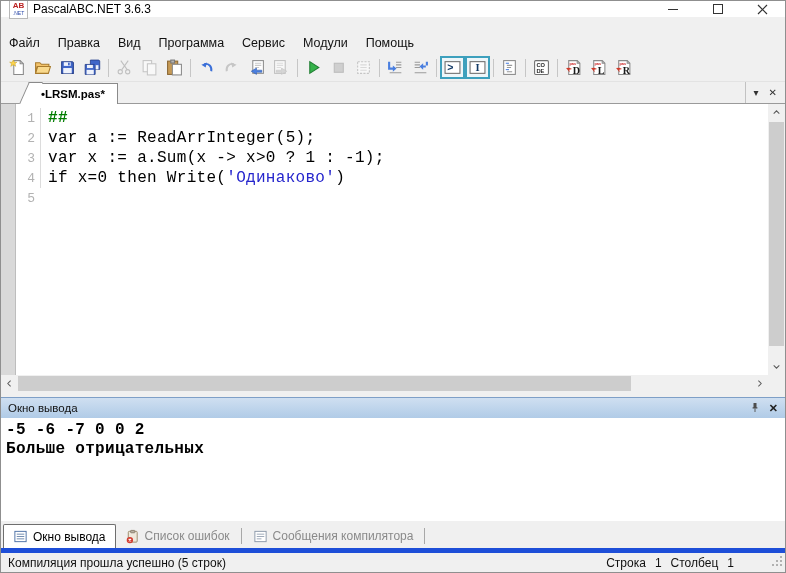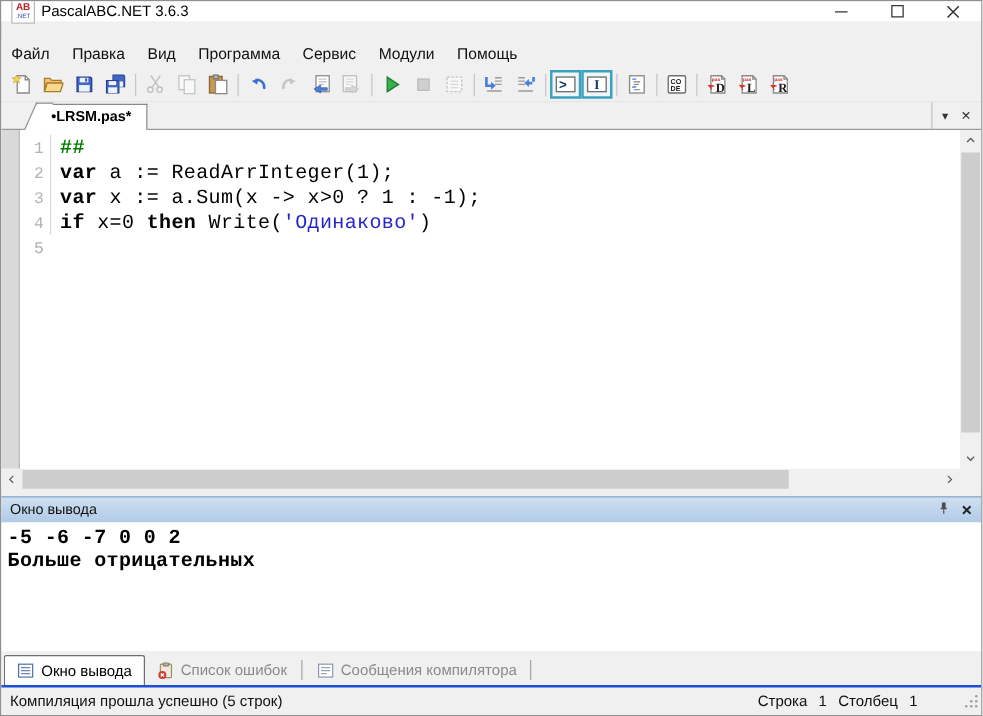--- a/index.html
+++ b/index.html
@@ -47,21 +47,21 @@
        border-left:1px solid #c2c2c2;gap:10px;font-size:10px;color:#333;}
 
   
   .editor{position:absolute;left:0;top:103px;right:0;height:288px;background:#fff;}
   .iconmargin{position:absolute;left:0;top:0;bottom:17px;width:15px;background:#d9d9d9;
        border-right:1px solid #bdbdbd;}
   .codewrap{position:absolute;left:16px;top:0;right:17px;bottom:17px;overflow:hidden;padding-top:4px;}
   .cline{display:flex;height:20px;font-family:"Liberation Mono",monospace;font-size:16px;line-height:20px;}
   .lnum{width:23px;flex:none;text-align:right;padding-right:5px;color:#b2b2b2;font-size:13px;line-height:21px;}
   .ltext{border-left:1px solid #dcdcdc;padding-left:7px;white-space:pre;letter-spacing:0.3px;color:#000;}
-  .t-kw{font-weight:bold;}
+  .t-kw{font-weight:normal;}
   .t-str{color:var(--str-color,#2525cd);}
   .t-cmt{color:var(--cmt-color,#007d00);font-weight:bold;}
 
   
   .vscroll{position:absolute;top:0;right:0;width:17px;bottom:17px;background:#f0f0f0;}
   .vthumb{position:absolute;top:18px;left:1px;right:1px;height:224px;background:#cdcdcd;}
   .hscroll{position:absolute;left:0;right:17px;bottom:0;height:17px;background:#f0f0f0;}
   .hthumb{position:absolute;left:17px;top:1px;bottom:1px;width:613px;background:#cdcdcd;}
   .sarrow{position:absolute;width:17px;height:17px;display:flex;align-items:center;justify-content:center;}
   .scorner{position:absolute;right:0;bottom:0;width:17px;height:17px;background:#f0f0f0;}
@@ -84,21 +84,21 @@
   .bottomtabs{position:absolute;left:0;top:520px;right:0;height:27px;background:#f0f0f0;
               display:flex;align-items:flex-end;padding-left:2px;font-size:12px;}
   .btab{display:flex;align-items:center;gap:5px;padding:0 9px;color:#8a8a8a;height:22px;margin-bottom:1px;}
   .btab svg{width:15px;height:15px;}
   .btab.active{height:24px;margin-bottom:0;background:#fff;border:1px solid #6e6e6e;border-bottom:none;
                border-radius:2px 2px 0 0;color:#000;}
   .bsep{width:1px;height:16px;background:#a8a8a8;margin:0 2px 4px;}
 
   
   .statusbar{position:absolute;left:0;top:547px;right:0;bottom:0;background:#f0f0f0;
-             border-top:2px solid #1d4ed8;display:flex;align-items:center;padding:0 7px;font-size:12px;color:#111;}
+             border-top:5px solid #1d4ed8;display:flex;align-items:center;padding:0 7px;font-size:12px;color:#111;}
   .sb-right{margin-left:auto;display:flex;gap:9px;padding-right:44px;}
   .grip{position:absolute;right:2px;bottom:2px;}
 </style>
 </head>
 <body>
 
 <div id="win">
 
   <div class="titlebar">
     <span class="appicon">
@@ -363,21 +363,21 @@
 
   <div class="editor">
     <div class="iconmargin"></div>
     <div class="codewrap" id="codewrap">
         <div class="cline">
           <span class="lnum">1</span>
           <span class="ltext"><span class="t-cmt">##</span></span>
         </div>
         <div class="cline">
           <span class="lnum">2</span>
-          <span class="ltext"><span class="t-kw">var</span><span class="t-pln"> a := ReadArrInteger(1);</span></span>
+          <span class="ltext"><span class="t-kw">var</span><span class="t-pln"> a := ReadArrInteger(5);</span></span>
         </div>
         <div class="cline">
           <span class="lnum">3</span>
           <span class="ltext"><span class="t-kw">var</span><span class="t-pln"> x := a.Sum(x -&gt; x&gt;0 ? 1 : -1);</span></span>
         </div>
         <div class="cline">
           <span class="lnum">4</span>
           <span class="ltext"><span class="t-kw">if</span><span class="t-pln"> x=0 </span><span class="t-kw">then</span><span class="t-pln"> Write(</span><span class="t-str">'Одинаково'</span><span class="t-pln">)</span></span>
         </div>
         <div class="cline">

